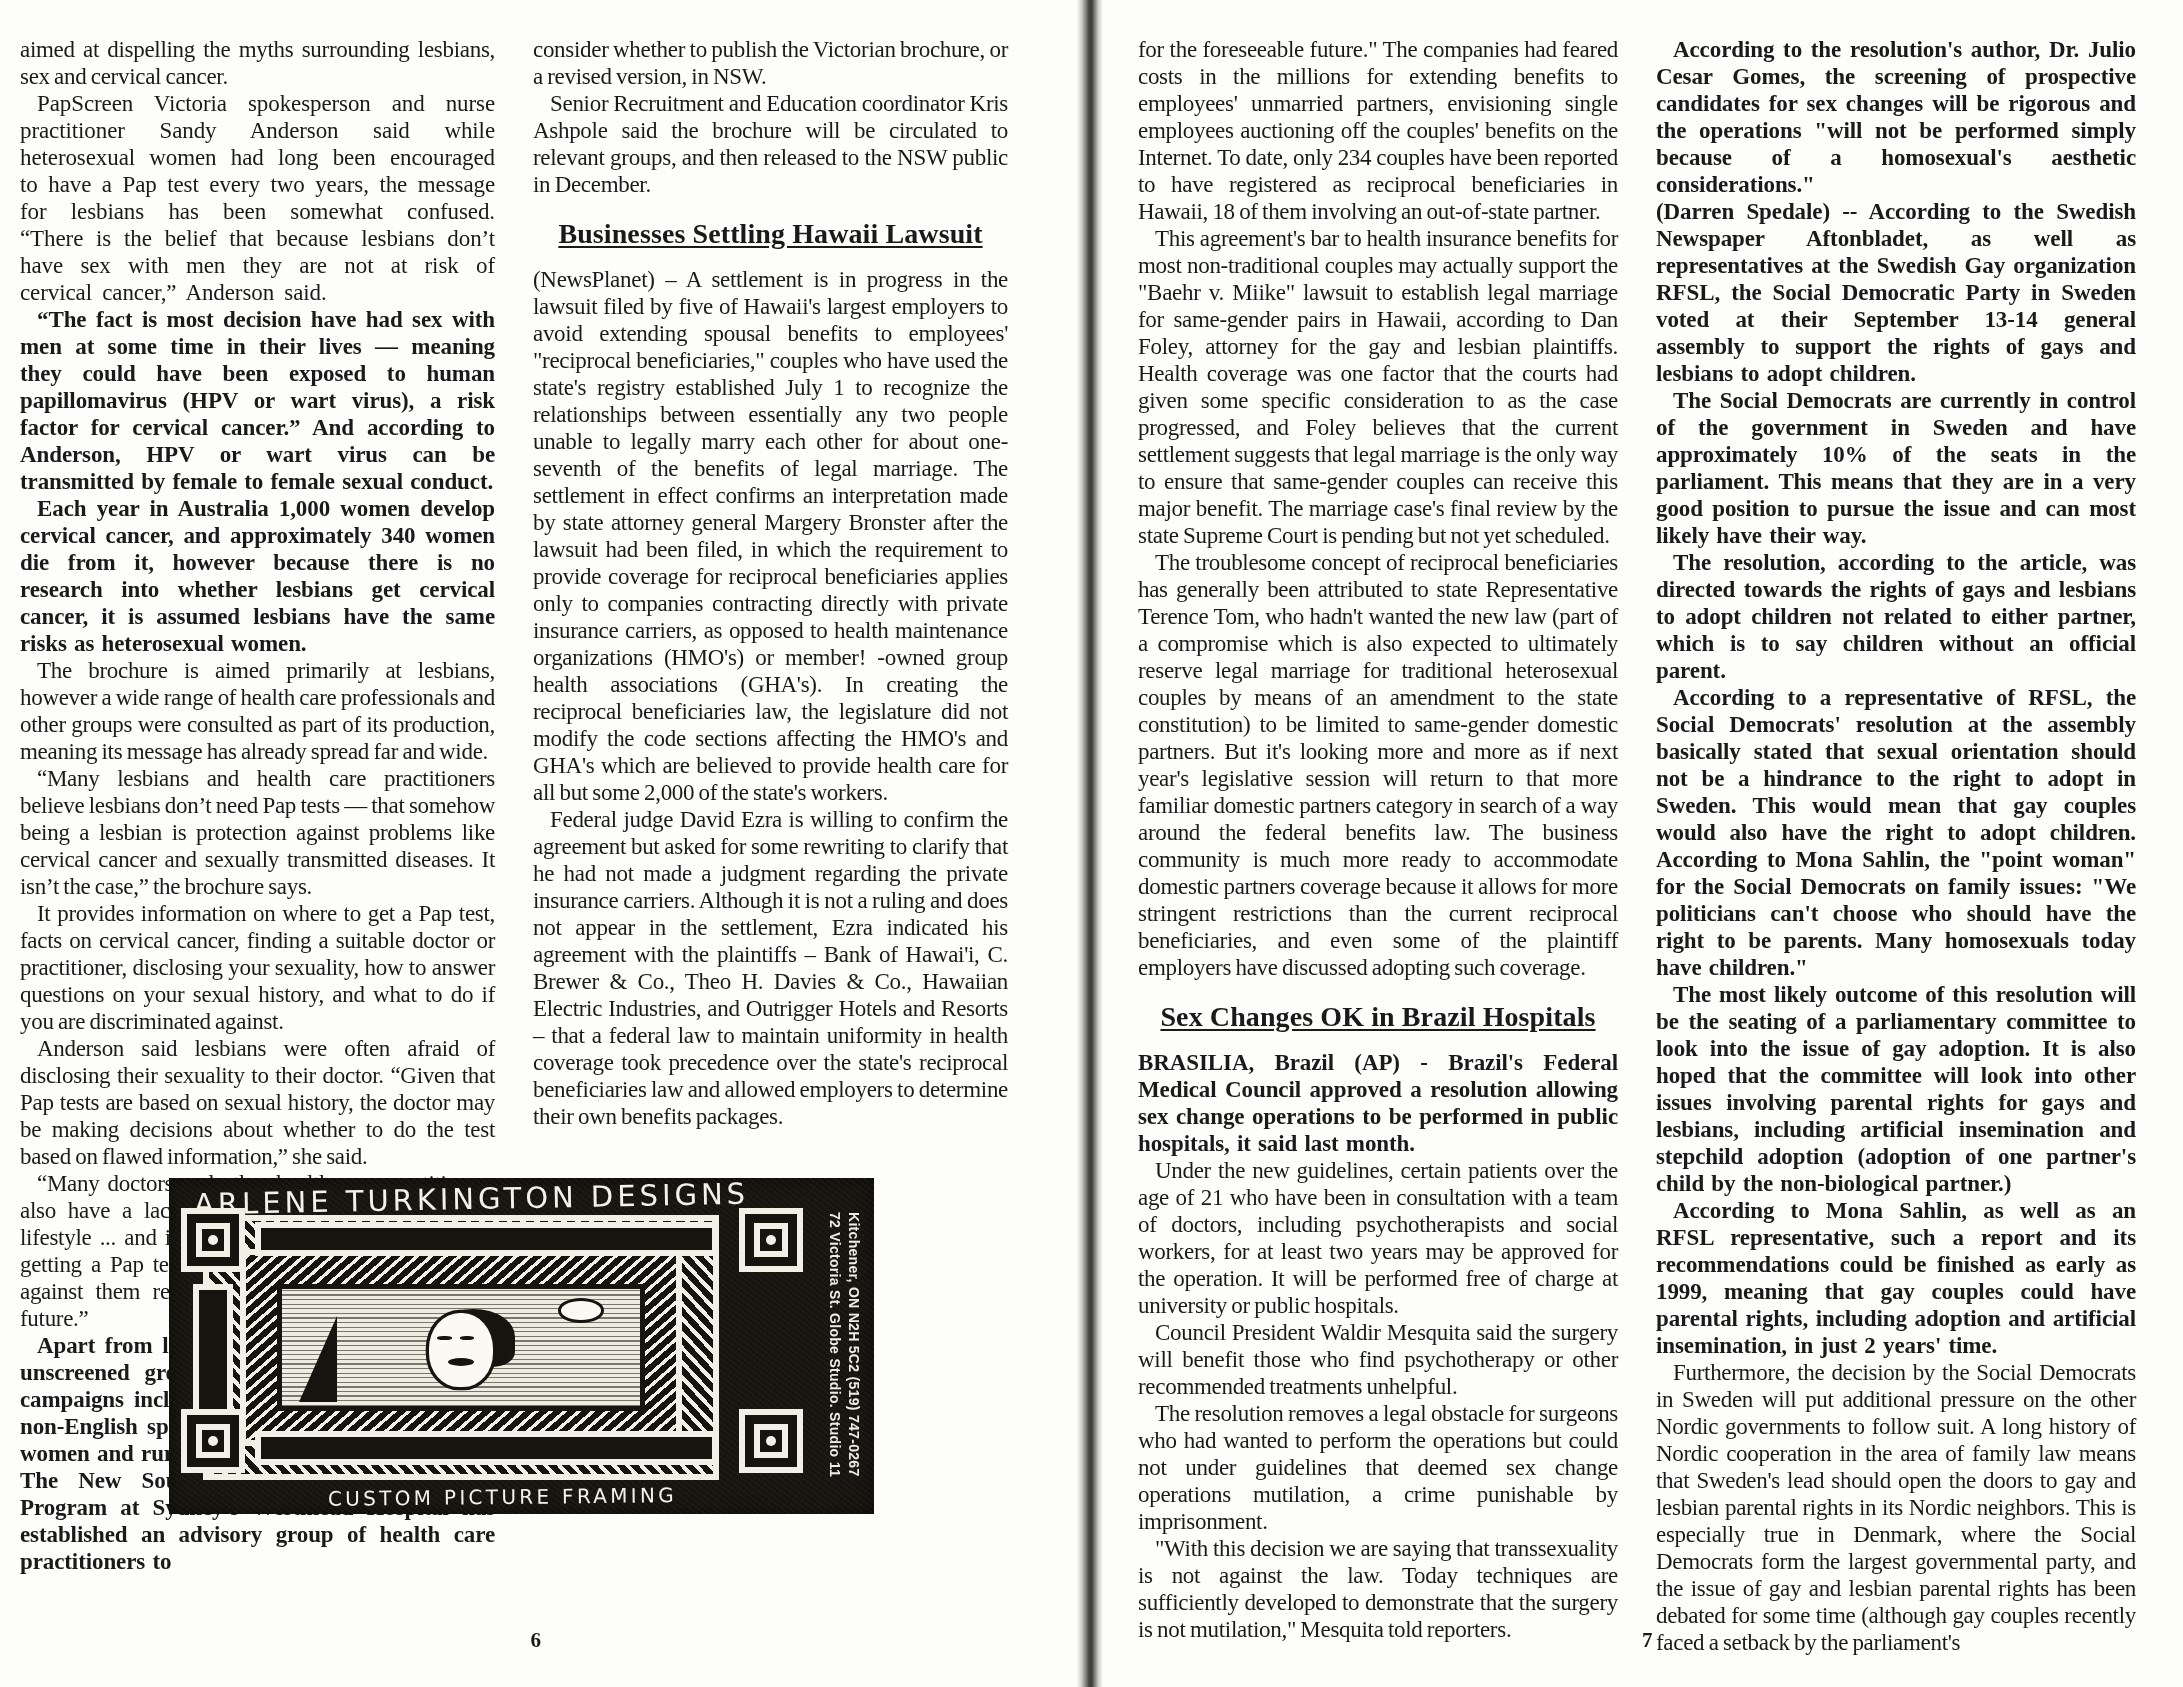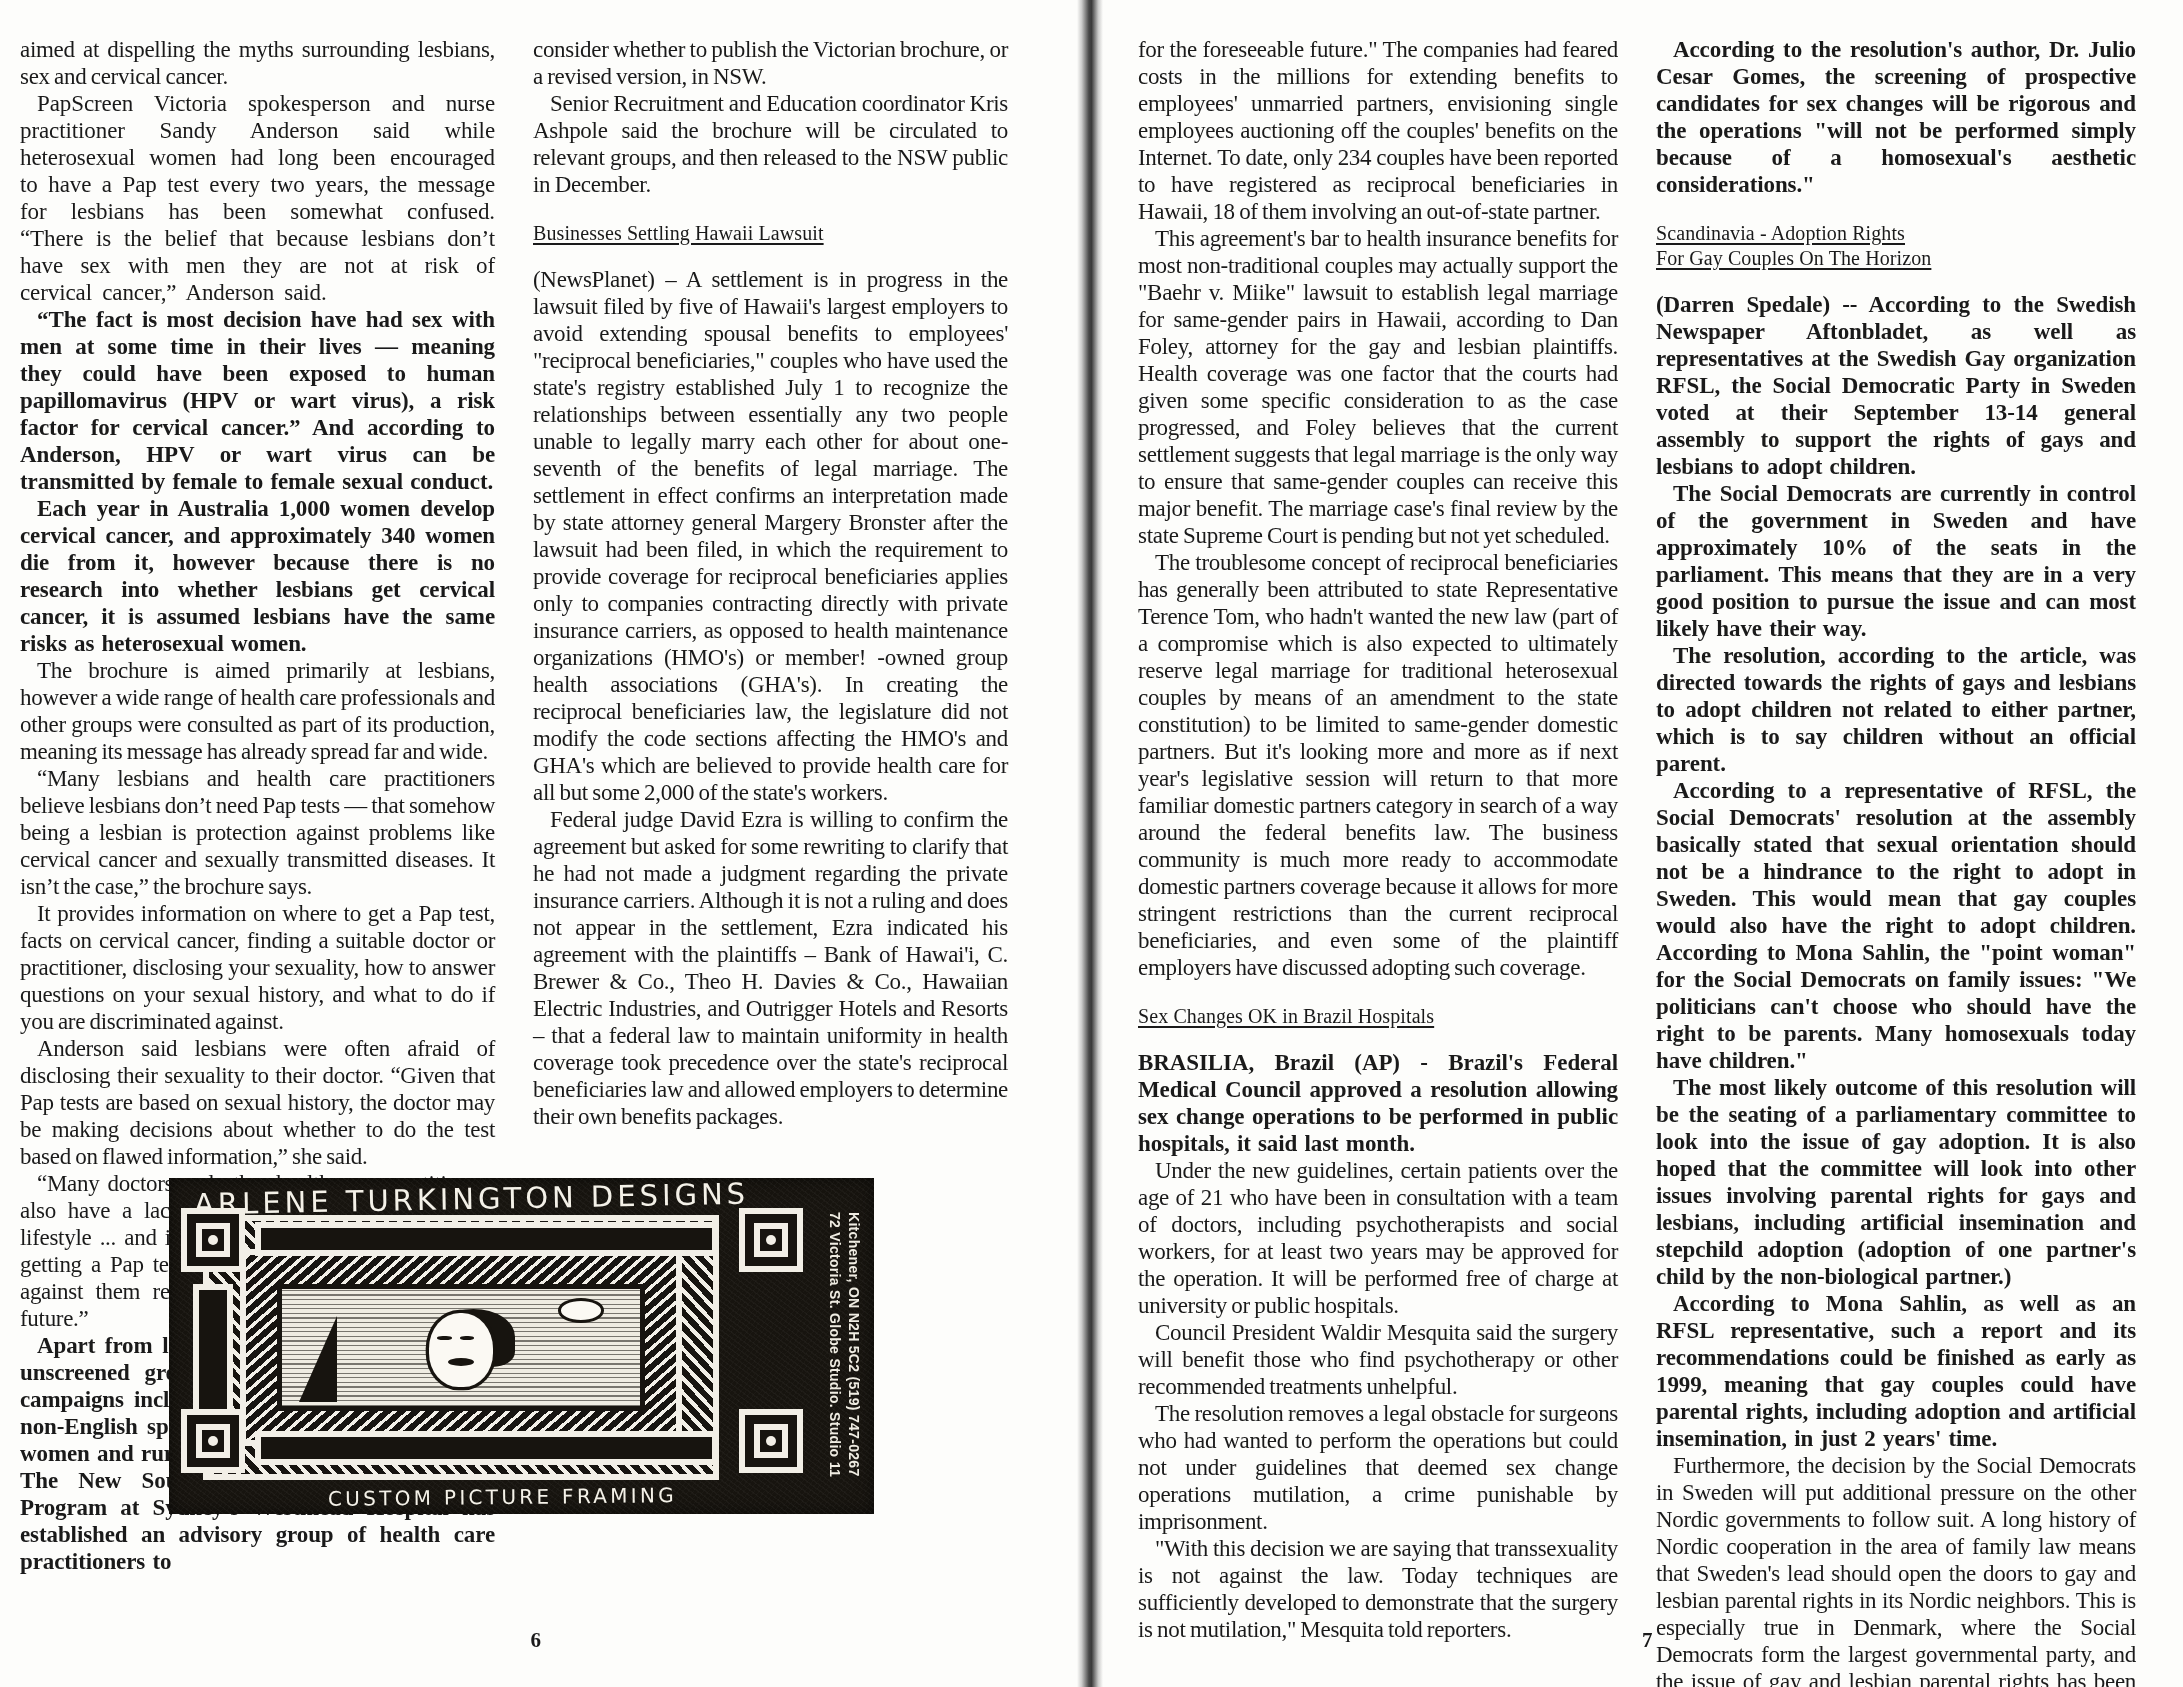--- a/index.html
+++ b/index.html
@@ -69,24 +69,24 @@
     letter-spacing: -0.1px;
     word-spacing: -0.3px;
   }
   p.body-par.no-indent { text-indent: 0; }
   p.body-par.tight { word-spacing: -1.1px; letter-spacing: -0.3px; }
   p.body-par.loose { word-spacing: 1.6px; font-weight: bold; }
   p.body-par.verywide { word-spacing: 4.6px; }
 
   h2.section-head {
     margin: 22.5px 0 20px 0;
-    font-size: 20px;
+    font-size: 28px;
     line-height: 25px;
-    font-weight: normal;
-    text-align: left;
+    font-weight: bold;
+    text-align: center;
     text-decoration: underline;
     text-underline-offset: 3.3px;
     letter-spacing: 0.1px;
   }
   h2.section-head.two-line { margin-bottom: 20px; }
   h2.section-head span { display: block; }
 
   .page-number {
     position: absolute;
     bottom: 34px;
@@ -376,24 +376,20 @@
         <p class="body-par no-indent loose">BRASILIA, Brazil (AP) - Brazil's Federal Medical Council approved a resolution allowing sex change operations to be performed in public hospitals, it said last month.</p>
         <p class="body-par tight">Under the new guidelines, certain patients over the age of 21 who have been in consultation with a team of doctors, including psychotherapists and social workers, for at least two years may be approved for the operation. It will be performed free of charge at university or public hospitals.</p>
         <p class="body-par tight">Council President Waldir Mesquita said the surgery will benefit those who find psychotherapy or other recommended treatments unhelpful.</p>
         <p class="body-par tight">The resolution removes a legal obstacle for surgeons who had wanted to perform the operations but could not under guidelines that deemed sex change operations mutilation, a crime punishable by imprisonment.</p>
         <p class="body-par tight">"With this decision we are saying that transsexuality is not against the law. Today techniques are sufficiently developed to demonstrate that the surgery is not mutilation," Mesquita told reporters.</p>
       </div>
 
       <div class="col">
         <p class="body-par loose">According to the resolution's author, Dr. Julio Cesar Gomes, the screening of prospective candidates for sex changes will be rigorous and the operations "will not be performed simply because of a homosexual's aesthetic considerations."</p>
 
-        <h2 class="section-head two-line">
-          <span>Scandinavia - Adoption Rights</span>
-          <span>For Gay Couples On The Horizon</span>
-        </h2>
 
         <p class="body-par no-indent loose">(Darren Spedale) -- According to the Swedish Newspaper Aftonbladet, as well as representatives at the Swedish Gay organization RFSL, the Social Democratic Party in Sweden voted at their September 13-14 general assembly to support the rights of gays and lesbians to adopt children.</p>
         <p class="body-par loose">The Social Democrats are currently in control of the government in Sweden and have approximately 10% of the seats in the parliament.  This means that they are in a very good position to pursue the issue and can most likely have their way.</p>
         <p class="body-par loose">The resolution, according to the article, was directed towards the rights of gays and lesbians to adopt children not related to either partner, which is to say children without an official parent.</p>
         <p class="body-par loose">According to a representative of RFSL, the Social Democrats' resolution at the assembly basically stated that sexual orientation should not be a hindrance to the right to adopt in Sweden.  This would mean that gay couples would also have the right to adopt children.  According to Mona Sahlin, the "point woman" for the Social Democrats on family issues: "We politicians can't choose who should have the right to be parents.  Many homosexuals today have children."</p>
         <p class="body-par loose">The most likely outcome of this resolution will be the seating of a parliamentary committee to look into the issue of gay adoption. It is also hoped that the committee will look into other issues involving parental rights for gays and lesbians, including artificial insemination and stepchild adoption (adoption of one partner's child by the non-biological partner.)</p>
         <p class="body-par loose">According to Mona Sahlin, as well as an RFSL representative, such a report and its recommendations could be finished as early as 1999, meaning that gay couples could have parental rights, including adoption and artificial insemination, in just 2 years' time.</p>
         <p class="body-par tight">Furthermore, the decision by the Social Democrats in Sweden will put additional pressure on the other Nordic governments to follow suit.  A long history of Nordic cooperation in the area of family law means that Sweden's lead should open the doors to gay and lesbian parental rights in its Nordic neighbors.  This is especially true in Denmark, where the Social Democrats form the largest governmental party, and the issue of gay and lesbian parental rights has been debated for some time (although gay couples recently faced a setback by the parliament's</p>
       </div>
     </div>

